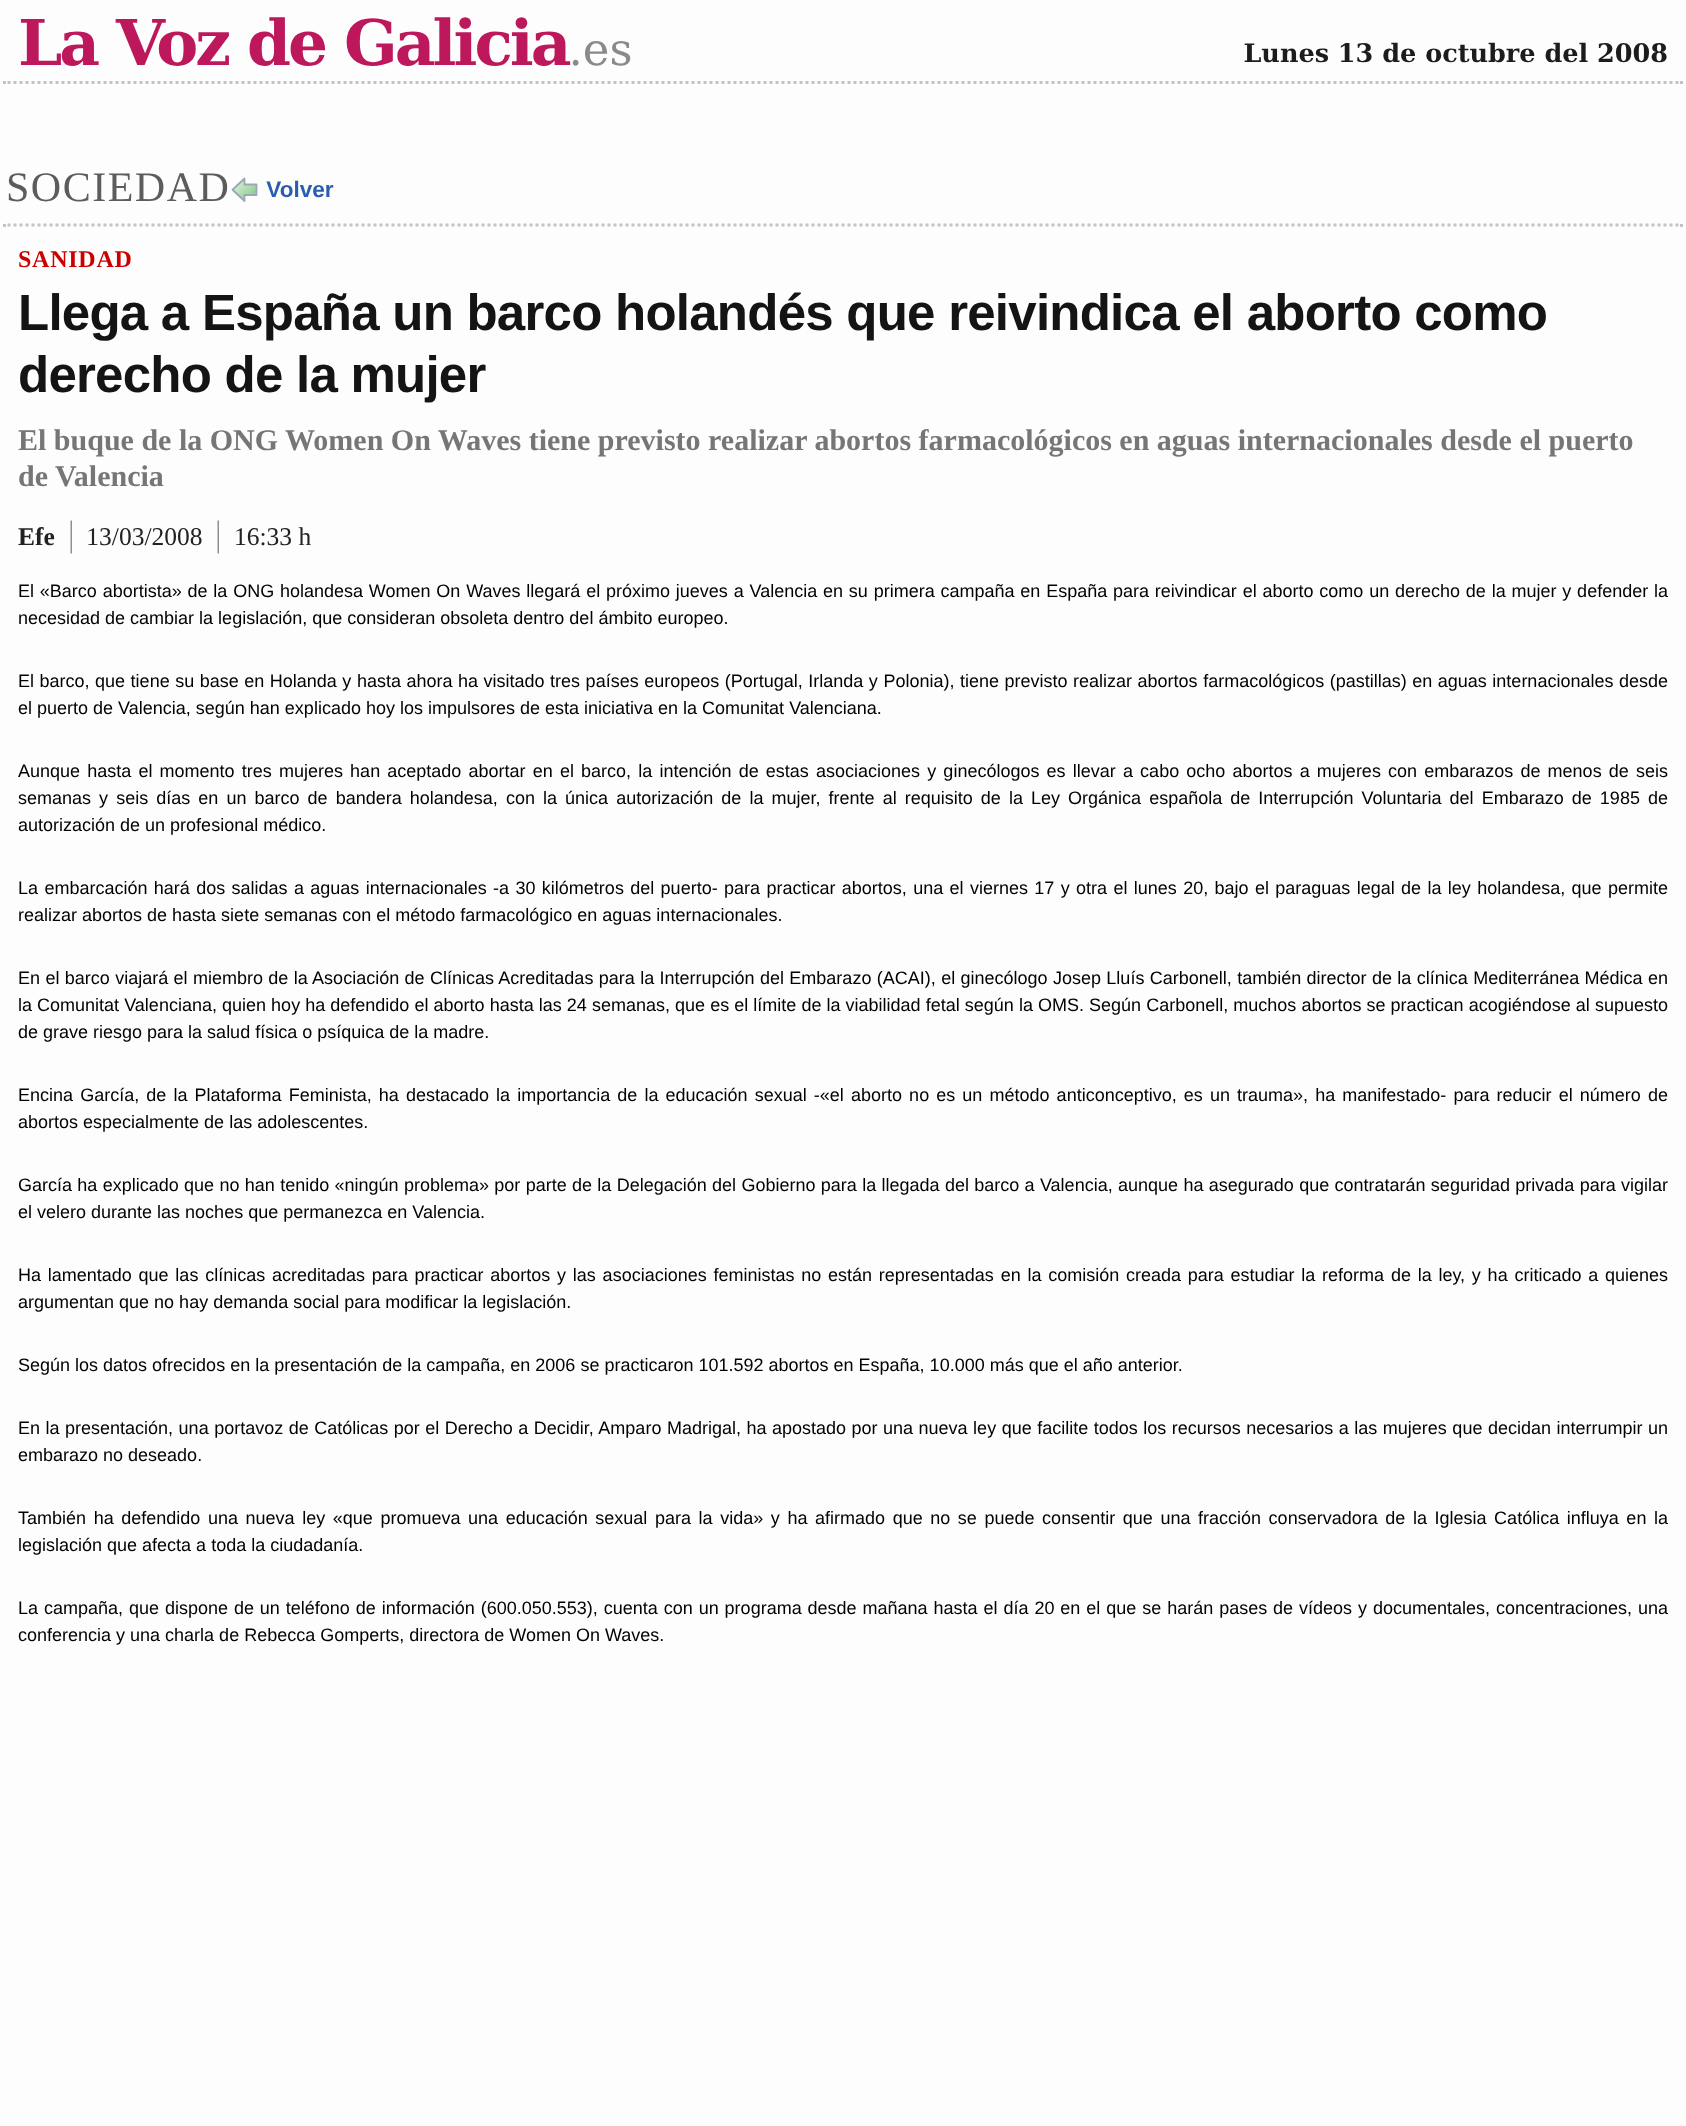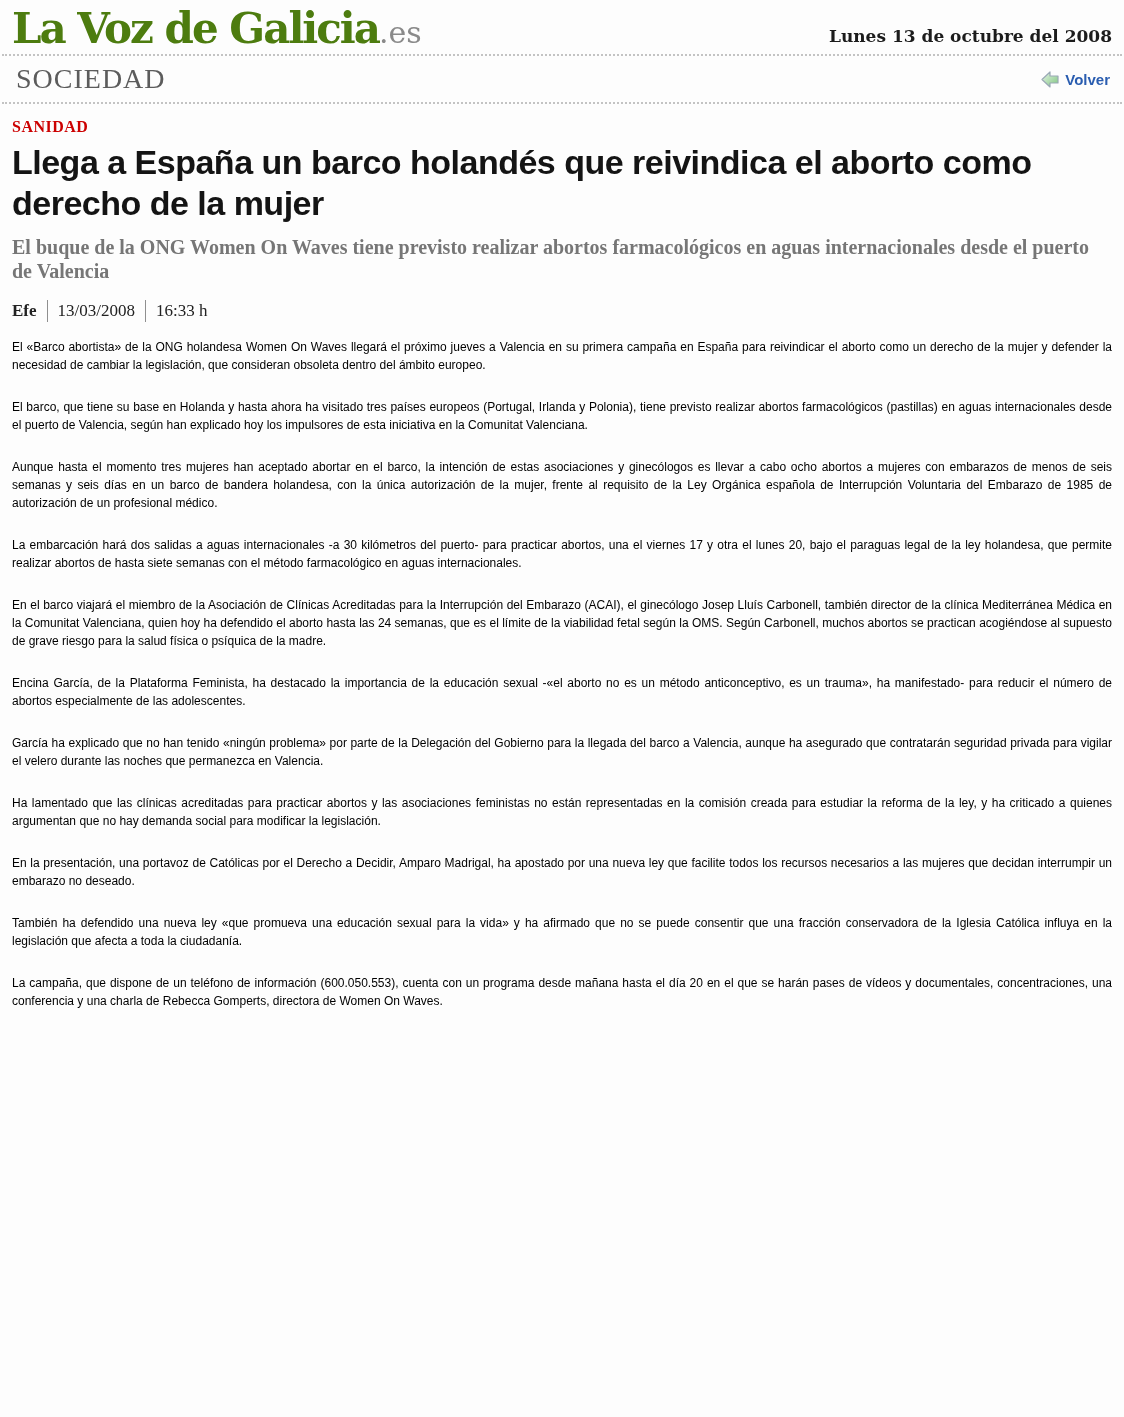--- a/index.html
+++ b/index.html
@@ -48,23 +48,23 @@
 
   .dotted-rule {
     border-bottom: 2px dotted #c3c3c3;
     height: 0;
     margin: 0 2px;
   }
 
   
   .section-bar {
     display: flex;
-    justify-content: space-between;
     align-items: center;
-    padding: 7px 14px 7px 16px;
+    padding: 7px 14px 7px 4px;
+    margin-top: 47px;
   }
   .section-title {
     font-family: "Liberation Serif", serif;
     font-size: 28px;
     color: #5c5c5c;
     letter-spacing: 1px;
   }
   .back-link {
     display: inline-flex;
     align-items: center;
@@ -130,21 +130,21 @@
     color: #000;
   }
 </style>
 </head>
 <body>
 
 <div class="page">
 
   <div class="masthead">
     <div class="logo">
-      <span style="color: #4d7c0f;">La Voz de Galicia</span><span class="logo-suffix">.es</span>
+      <span style="color: #be185d;">La Voz de Galicia</span><span class="logo-suffix">.es</span>
     </div>
     <div class="masthead-date">Lunes 13 de octubre del 2008</div>
   </div>
 
   <div class="dotted-rule"></div>
 
   <div class="section-bar">
     <div class="section-title">SOCIEDAD</div>
     <a class="back-link" style="color: rgb(42, 93, 176);">
       <span style="display:inline-flex;">
@@ -179,19 +179,20 @@
 
     <div class="article-body">
       <p>El «Barco abortista» de la ONG holandesa Women On Waves llegará el próximo jueves a Valencia en su primera campaña en España para reivindicar el aborto como un derecho de la mujer y defender la necesidad de cambiar la legislación, que consideran obsoleta dentro del ámbito europeo.</p>
       <p>El barco, que tiene su base en Holanda y hasta ahora ha visitado tres países europeos (Portugal, Irlanda y Polonia), tiene previsto realizar abortos farmacológicos (pastillas) en aguas internacionales desde el puerto de Valencia, según han explicado hoy los impulsores de esta iniciativa en la Comunitat Valenciana.</p>
       <p>Aunque hasta el momento tres mujeres han aceptado abortar en el barco, la intención de estas asociaciones y ginecólogos es llevar a cabo ocho abortos a mujeres con embarazos de menos de seis semanas y seis días en un barco de bandera holandesa, con la única autorización de la mujer, frente al requisito de la Ley Orgánica española de Interrupción Voluntaria del Embarazo de 1985 de autorización de un profesional médico.</p>
       <p>La embarcación hará dos salidas a aguas internacionales -a 30 kilómetros del puerto- para practicar abortos, una el viernes 17 y otra el lunes 20, bajo el paraguas legal de la ley holandesa, que permite realizar abortos de hasta siete semanas con el método farmacológico en aguas internacionales.</p>
       <p>En el barco viajará el miembro de la Asociación de Clínicas Acreditadas para la Interrupción del Embarazo (ACAI), el ginecólogo Josep Lluís Carbonell, también director de la clínica Mediterránea Médica en la Comunitat Valenciana, quien hoy ha defendido el aborto hasta las 24 semanas, que es el límite de la viabilidad fetal según la OMS. Según Carbonell, muchos abortos se practican acogiéndose al supuesto de grave riesgo para la salud física o psíquica de la madre.</p>
       <p>Encina García, de la Plataforma Feminista, ha destacado la importancia de la educación sexual -«el aborto no es un método anticonceptivo, es un trauma», ha manifestado- para reducir el número de abortos especialmente de las adolescentes.</p>
       <p>García ha explicado que no han tenido «ningún problema» por parte de la Delegación del Gobierno para la llegada del barco a Valencia, aunque ha asegurado que contratarán seguridad privada para vigilar el velero durante las noches que permanezca en Valencia.</p>
       <p>Ha lamentado que las clínicas acreditadas para practicar abortos y las asociaciones feministas no están representadas en la comisión creada para estudiar la reforma de la ley, y ha criticado a quienes argumentan que no hay demanda social para modificar la legislación.</p>
+      <p>Según los datos ofrecidos en la presentación de la campaña, en 2006 se practicaron 101.592 abortos en España, 10.000 más que el año anterior.</p>
       <p>En la presentación, una portavoz de Católicas por el Derecho a Decidir, Amparo Madrigal, ha apostado por una nueva ley que facilite todos los recursos necesarios a las mujeres que decidan interrumpir un embarazo no deseado.</p>
       <p>También ha defendido una nueva ley «que promueva una educación sexual para la vida» y ha afirmado que no se puede consentir que una fracción conservadora de la Iglesia Católica influya en la legislación que afecta a toda la ciudadanía.</p>
       <p>La campaña, que dispone de un teléfono de información (600.050.553), cuenta con un programa desde mañana hasta el día 20 en el que se harán pases de vídeos y documentales, concentraciones, una conferencia y una charla de Rebecca Gomperts, directora de Women On Waves.</p>
     </div>
   </div>
 
 </div>
 
 </body></html>

